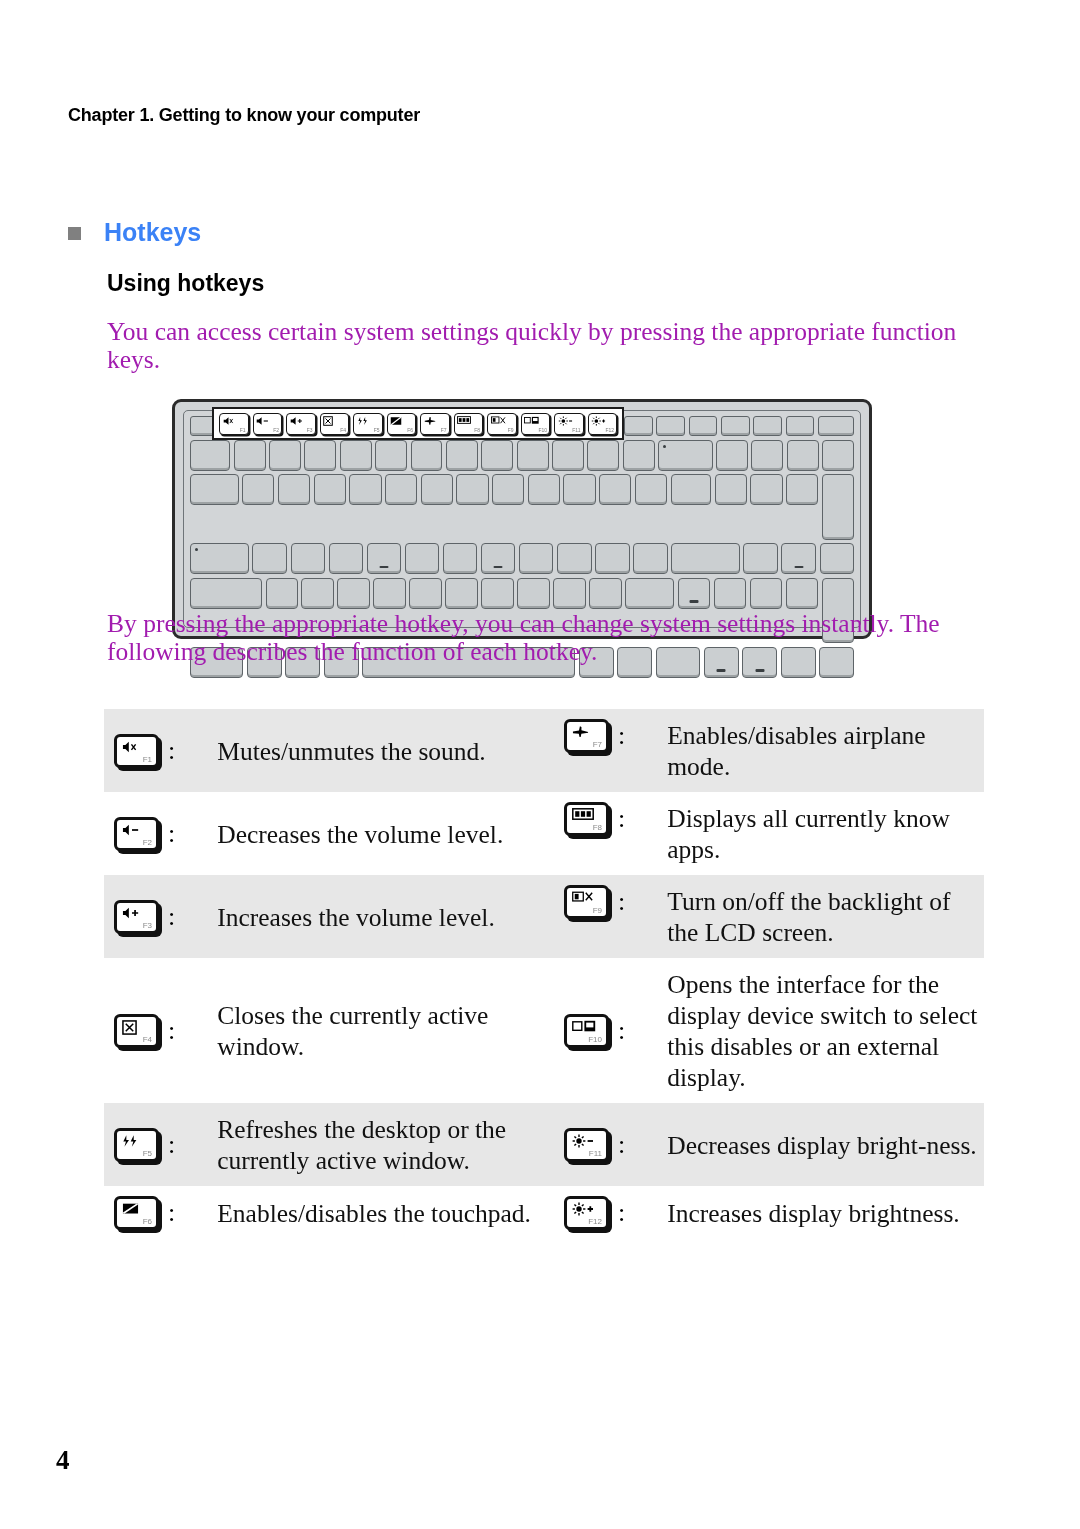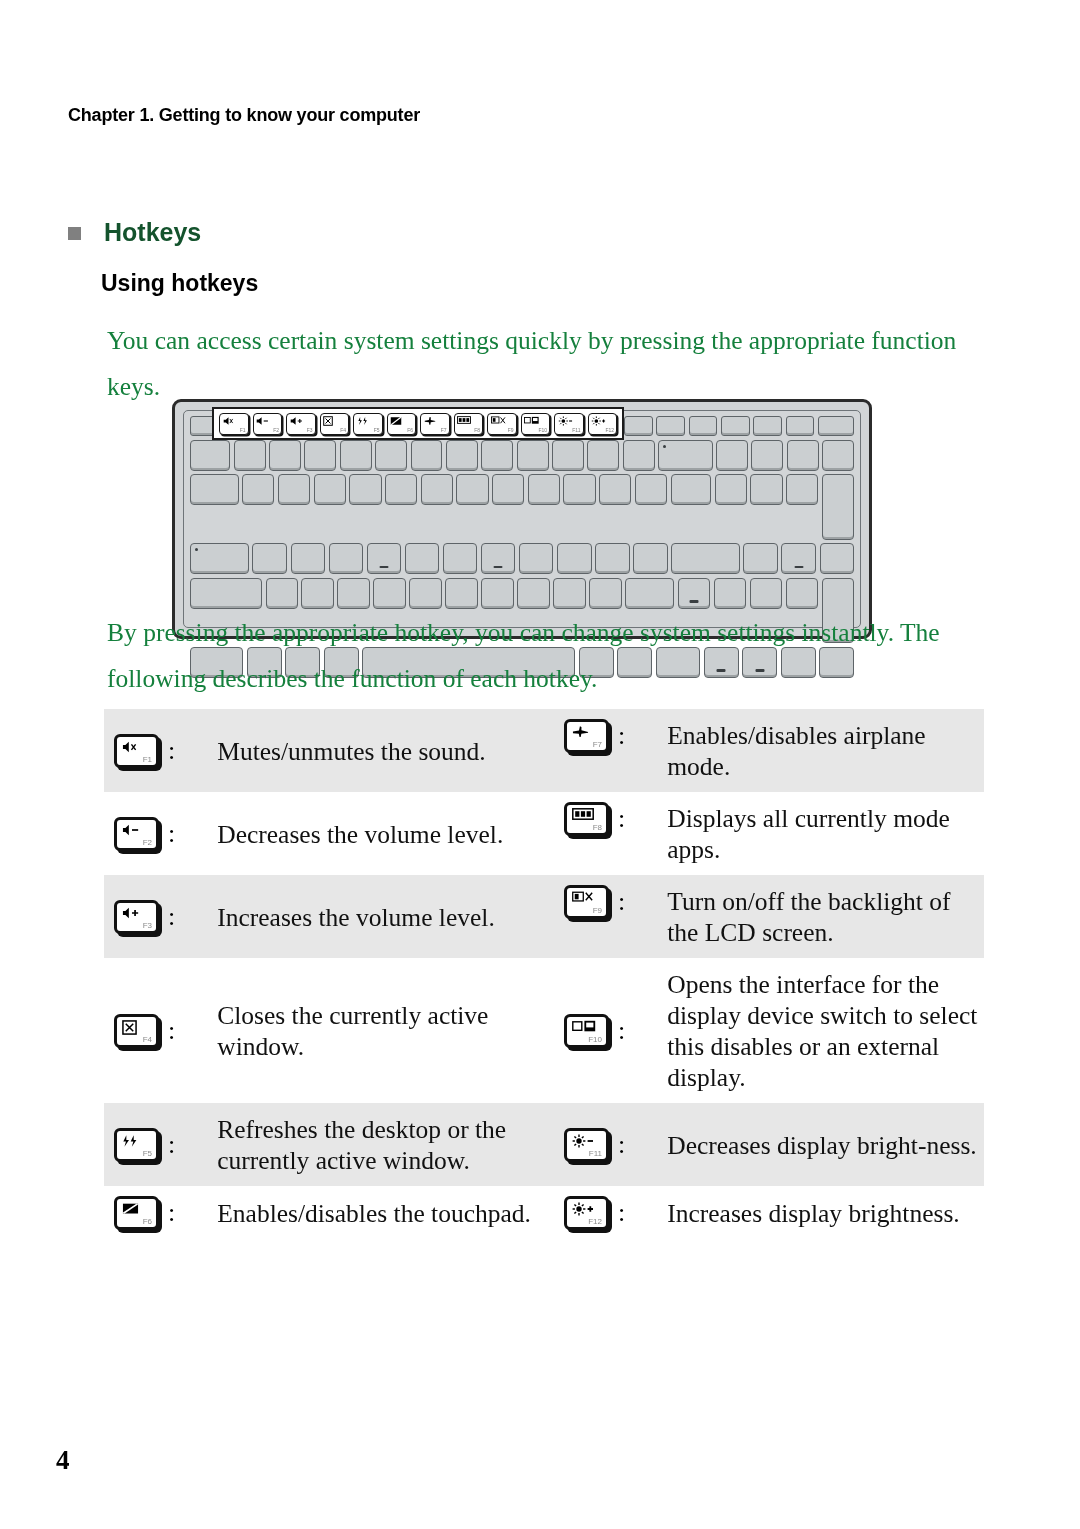--- a/index.html
+++ b/index.html
@@ -46,40 +46,40 @@
     background: #808080;
     display: inline-block;
     margin-right: 23px;
     position: relative;
     top: 1px;
   }
   .section-title {
     font-family: "Liberation Sans", sans-serif;
     font-weight: bold;
     font-size: 25px;
-    color: #14532d;
+    color: #3b82f6;
   }
 
   .subsection-title {
     position: absolute;
-    left: 101px;
+    left: 107px;
     top: 270px;
     font-family: "Liberation Sans", sans-serif;
     font-weight: bold;
     font-size: 23px;
     color: #000;
   }
 
   
   .para {
     position: absolute;
     font-family: "Liberation Serif", serif;
     font-size: 25.5px;
-    line-height: 46px;
-    color: #15803d;
+    line-height: 28px;
+    color: #a21caf;
   }
   #intro-para {
     left: 107px;
     top: 318px;
     width: 860px;
   }
   #mid-para {
     left: 107px;
     top: 610px;
     width: 890px;
@@ -637,21 +637,21 @@
                   <rect x="0.8" y="0.8" width="20.4" height="10.4" fill="none" stroke="#000" stroke-width="1.5"></rect>
                   <rect x="3.2" y="3.2" width="4.2" height="5.6" fill="#000"></rect>
                   <rect x="8.9" y="3.2" width="4.2" height="5.6" fill="#000"></rect>
                   <rect x="14.6" y="3.2" width="4.2" height="5.6" fill="#000"></rect>
                 </svg>
             </span>
             <span class="fkey">F8</span>
           </span>
           <span class="colon">:</span>
         </span>
-        <span class="hk-desc">Displays all currently mode apps.</span>
+        <span class="hk-desc">Displays all currently know apps.</span>
       </div>
     </div>
 
     <div class="hk-row shade">
       <div class="hk-cell left align-center">
         <span class="key-wrap">
           <span class="keycap">
             <span class="glyph">
               <svg class="ic" width="19" height="14" viewBox="0 0 20 14">
                   <path d="M1 5h2.6l3.6-3.6v11.2L3.6 9H1z" fill="#000"></path>

